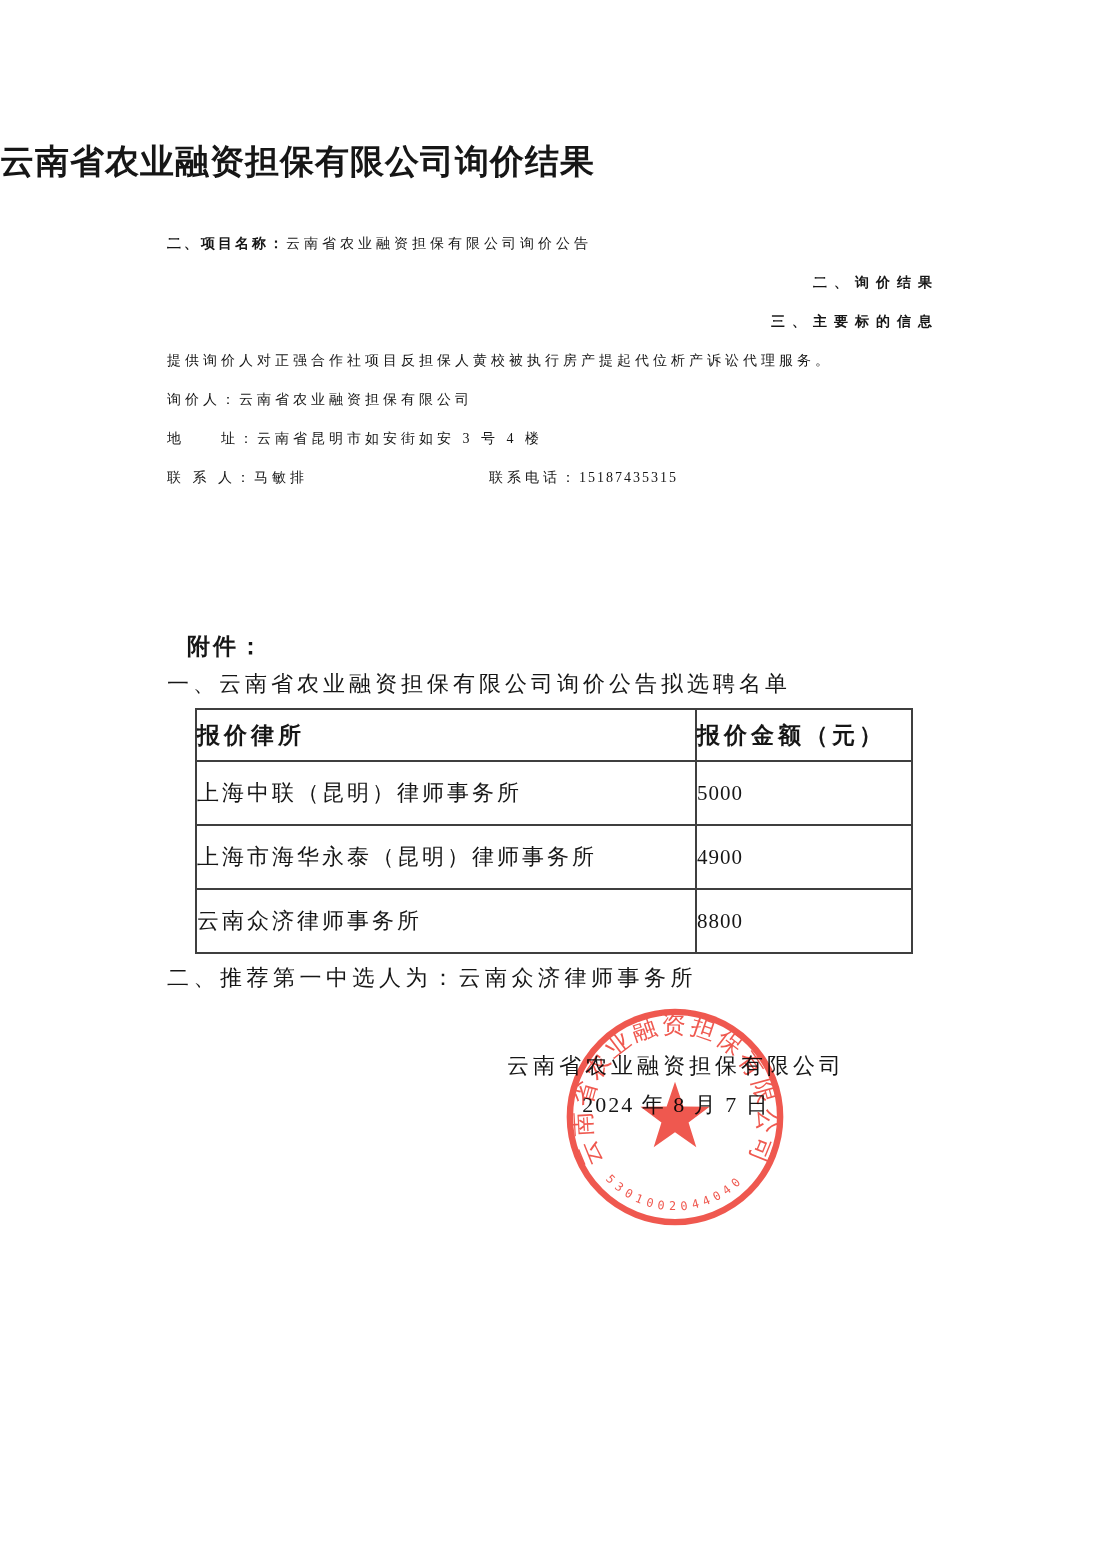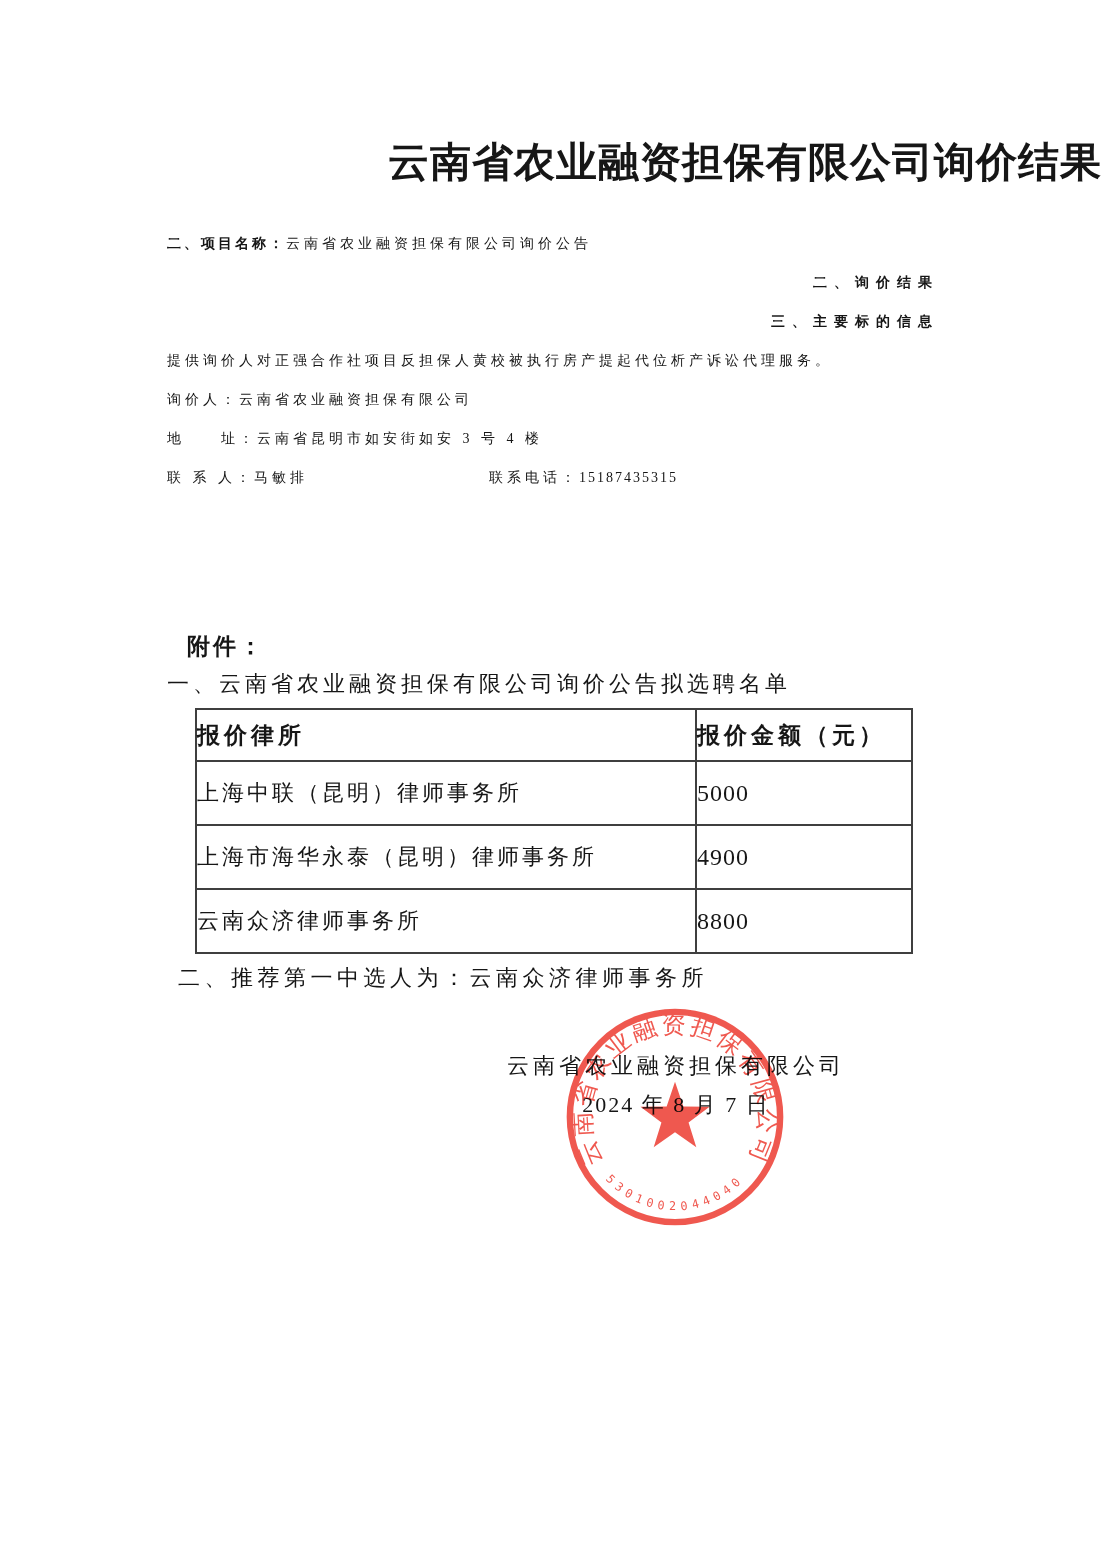--- a/index.html
+++ b/index.html
@@ -9,22 +9,22 @@
     width: 1102px;
     height: 1559px;
     background: #ffffff;
     font-family: "Liberation Serif", "DejaVu Serif", serif;
     color: #161616;
     overflow: hidden;
   }
   .doc-title {
     position: absolute;
     top: 139px; left: 0; width: 100%;
-    text-align: right;
-    font-size: 41px;
+    text-align: left;
+    font-size: 34px;
     font-weight: bold;
     letter-spacing: 1px;
     line-height: 46px;
   }
   .body-block {
     position: absolute;
     top: 224px; left: 167px; width: 772px;
     font-size: 14px;
   }
   .body-block p { line-height: 39px; }
@@ -67,28 +67,27 @@
   }
   .quote-table th {
     height: 52px;
     font-family: "Liberation Sans", "DejaVu Sans", sans-serif;
     font-weight: bold;
     font-size: 23px;
     letter-spacing: 4px;
   }
   .quote-table td { height: 64px; }
   .cell-firm { font-size: 22px; letter-spacing: 3px; }
-  .cell-amount { font-size: 24px; letter-spacing: 1px; }
+  .cell-amount { font-size: 21px; letter-spacing: 1px; }
   .recommendation {
     position: absolute;
     top: 963px; left: 167px;
     font-size: 22px;
     letter-spacing: 4.5px;
     line-height: 30px;
-    margin-left: 11px;
   }
   .signature {
     position: absolute;
     top: 1046px; left: 396px; width: 560px;
     text-align: center;
     font-size: 22px;
     line-height: 39px;
   }
   .signature .sig-company { letter-spacing: 4px; }
   .signature .sig-date { letter-spacing: 2px; }

